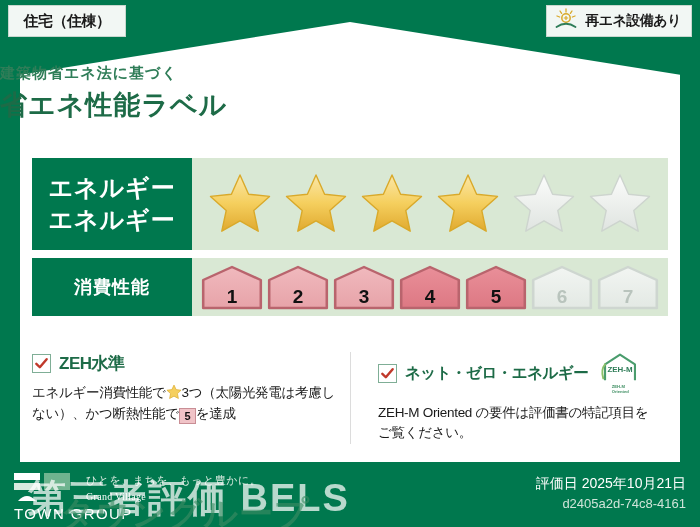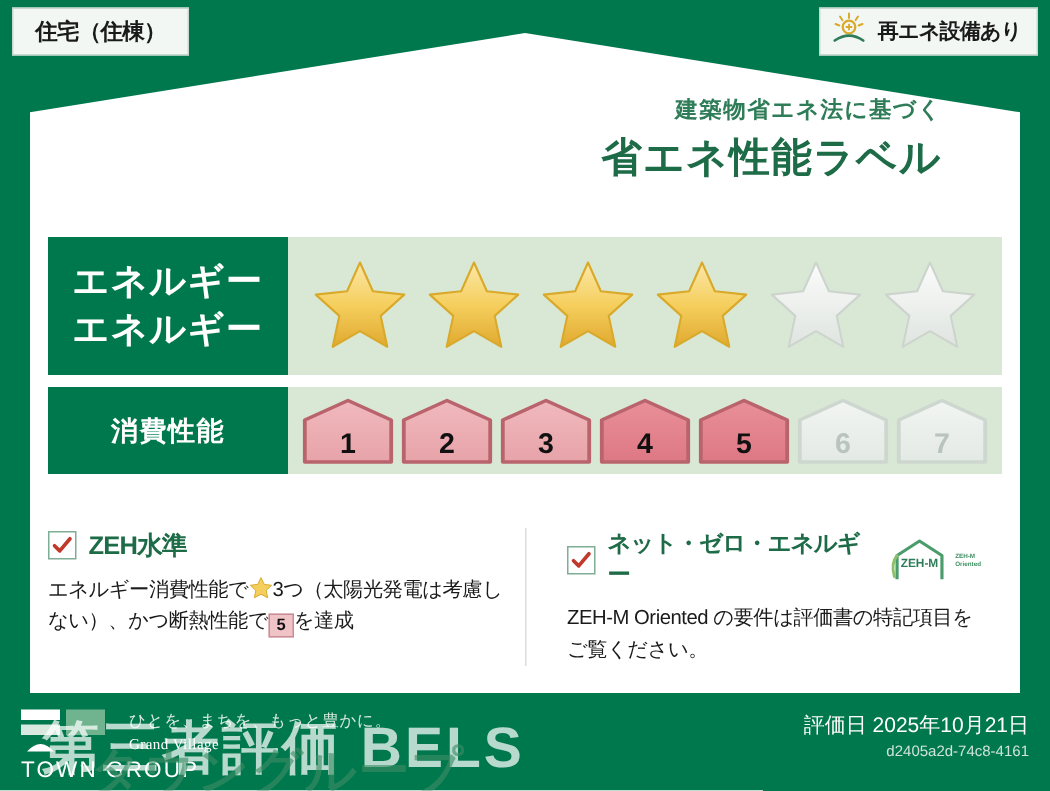--- a/index.html
+++ b/index.html
@@ -46,21 +46,21 @@
     position: absolute;
     left: 20px; top: 22px; width: 660px; height: 440px;
     background: #ffffff;
     clip-path: polygon(0% 12%, 50% 0%, 100% 12%, 100% 100%, 0% 100%);
     z-index: 2;
   }
 
   
   .title-wrap {
     position: absolute; left: 0; top: 64px; width: 628px;
-    text-align: right; z-index: 4;
+    text-align: left; z-index: 4;
   }
   .title-sub {
     font-size: 15px; font-weight: bold; color: #2f7d58;
     letter-spacing: 1px;
   }
   .title-main {
     font-size: 27px; font-weight: bold; color: #1d6b47;
     letter-spacing: 1px; margin-top: 4px;
   }
 
@@ -97,21 +97,21 @@
   .info-col + .info-col { padding-left: 27px; border-left: 1px solid #dcdcdc; }
   .info-head { display: flex; align-items: center; gap: 8px; }
   .chk {
     width: 19px; height: 19px; flex: none;
     border: 1px solid #7fae96; background: #fff;
     display: flex; align-items: center; justify-content: center;
   }
   .chk svg { width: 15px; height: 15px; }
   .info-title { font-size: 17px; font-weight: bold; color: #1d6b47; letter-spacing: -0.5px; }
   .info-title.small { font-size: 15.5px; }
-  .zehm-logo { display: flex; align-items: center; gap: 2px; margin-left: 2px; }
+  .zehm-logo { display: flex; align-items: center; gap: 2px; margin-left: 2px; flex-direction: column; }
   .zehm-logo svg { width: 44px; height: 30px; }
   .zehm-sub { font-size: 4.2px; color: #3f8f63; line-height: 1.25; font-weight: bold; }
   .info-text {
     margin-top: 8px; font-size: 13.5px; color: #1a1a1a;
     line-height: 1.55; letter-spacing: -0.3px;
   }
   .inline-star { display: inline-block; vertical-align: -3px; width: 16px; height: 16px; }
   .inline-chip {
     display: inline-block; vertical-align: -2px;
     min-width: 17px; padding: 0 3px;
@@ -132,21 +132,21 @@
   .footer-brand {
     position: absolute; left: 86px; top: 26px;
     font-size: 10px; color: #ffffff; letter-spacing: 0.3px; font-family: Liberation Serif, serif;
   }
   .footer-date {
     position: absolute; right: 14px; top: 10px;
     font-size: 14px; color: #ffffff; text-align: right;
   }
   .footer-id {
     position: absolute; right: 14px; top: 31px;
-    font-size: 10px; color: #cfe4d9; text-align: right;
+    font-size: 13px; color: #cfe4d9; text-align: right;
   }
 
   
   .watermark {
     position: absolute; left: 0; bottom: 2px; width: 700px; height: 64px;
     z-index: 9; pointer-events: none;
   }
   .wm-band {
     position: absolute; left: 28px; top: 12px;
     font-size: 38px; font-weight: bold; letter-spacing: 2px;

